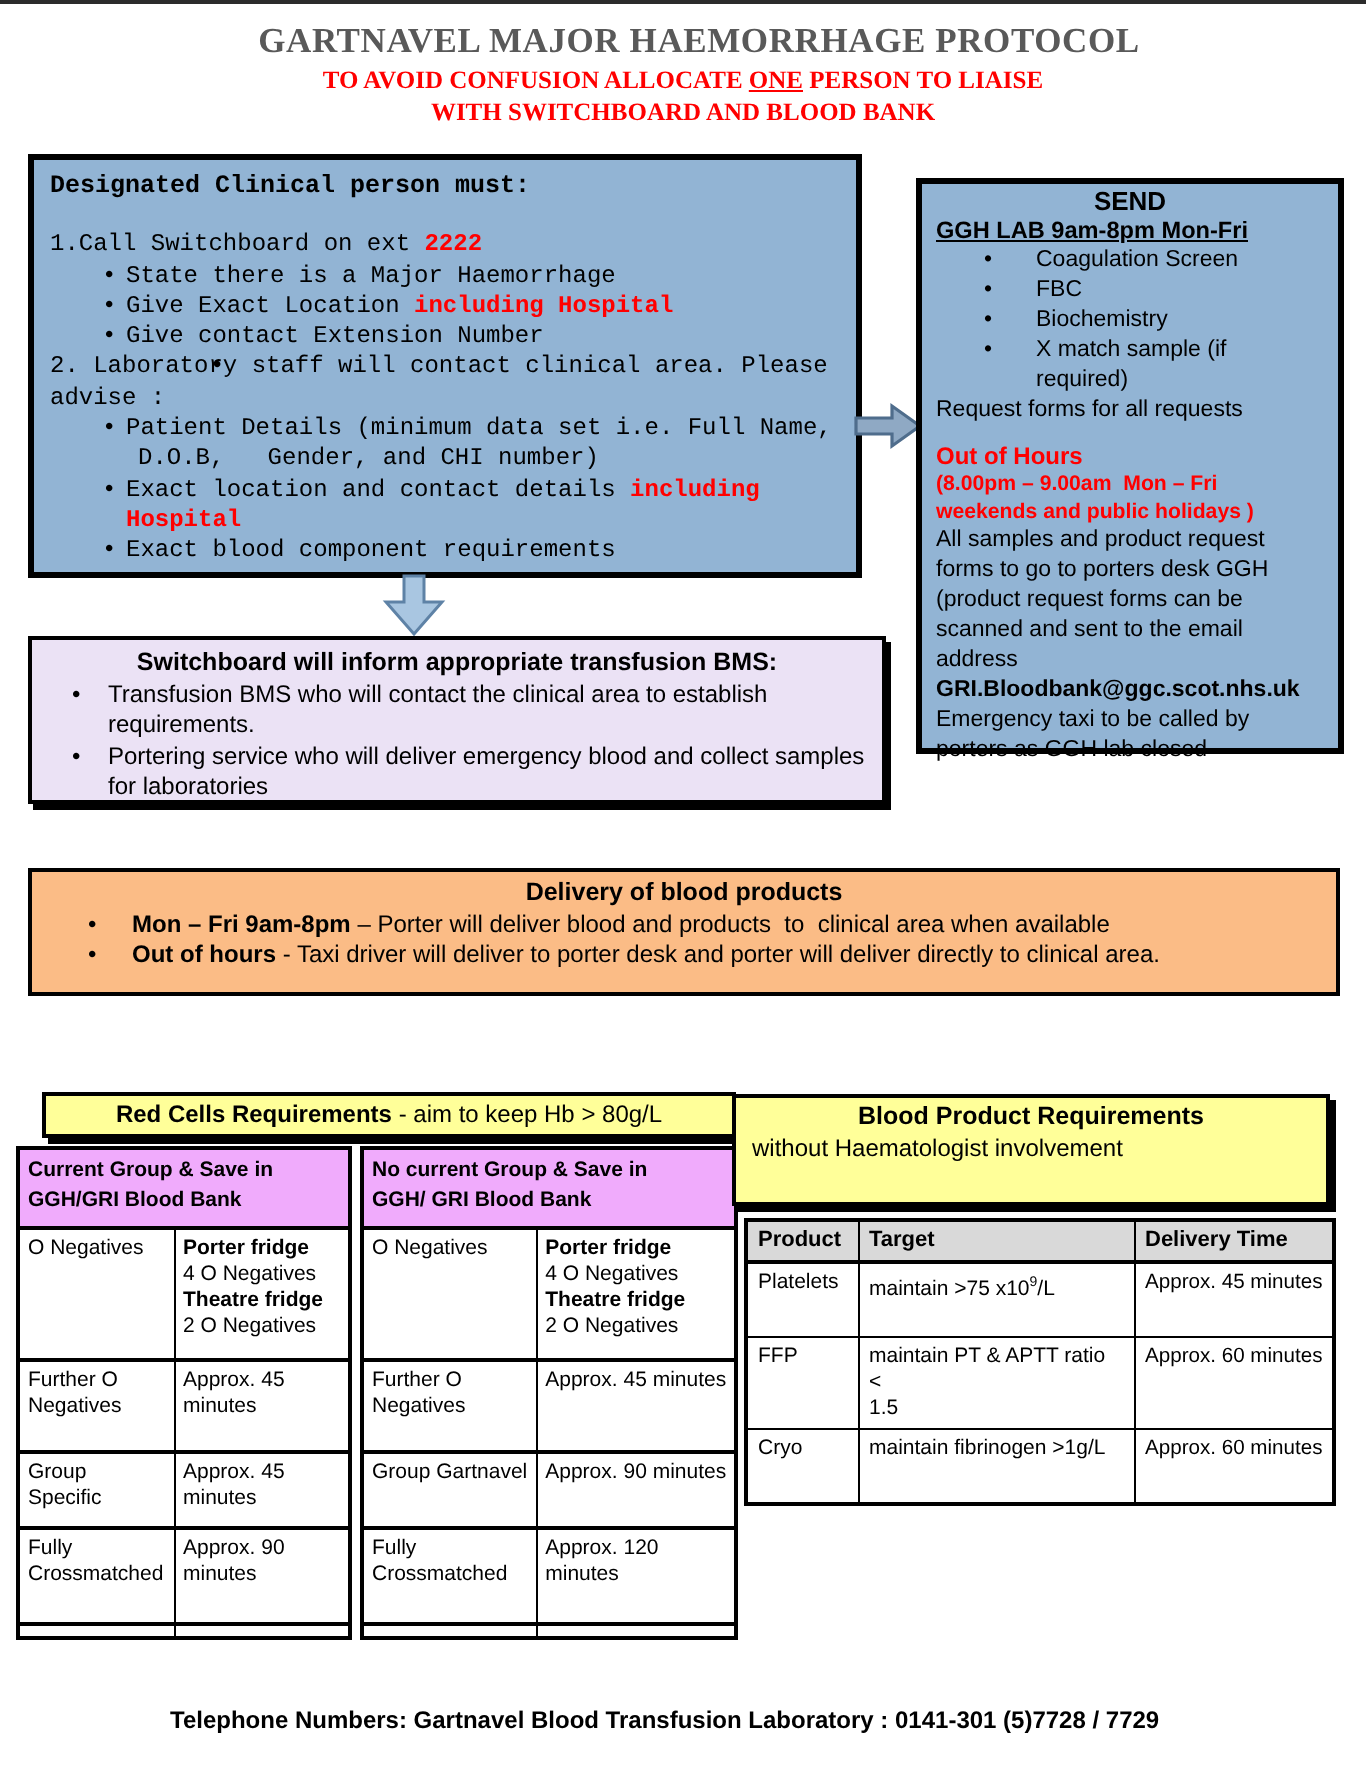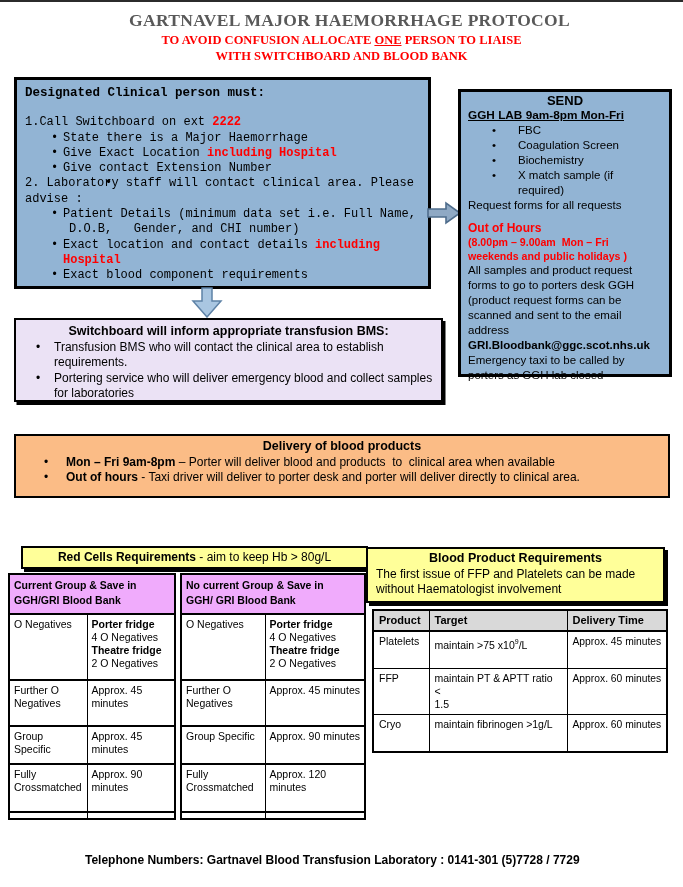--- a/index.html
+++ b/index.html
@@ -116,22 +116,22 @@
     <div class="bull">Exact blood component requirements</div>
   </div>
 
   <svg class="abs arrow-r" viewBox="0 0 34 26">
     <path d="M1 9 L19 9 L19 3 L33 13 L19 23 L19 17 L1 17 Z" fill="#8FA9C4" stroke="#4F6D8C" stroke-width="1.6"></path>
   </svg>
 
   <div class="abs bluebox send">
     <div class="t">SEND</div>
     <div class="s">GGH LAB 9am-8pm Mon-Fri</div>
+    <div class="sbull">Coagulation Screen</div>
     <div class="sbull">FBC</div>
-    <div class="sbull">Coagulation Screen</div>
     <div class="sbull">Biochemistry</div>
     <div class="sbull">X match sample (if required)</div>
     <div>Request forms for all requests</div>
     <div class="ooh-t">Out of Hours</div>
     <div class="ooh-s">(8.00pm – 9.00am  Mon – Fri</div>
     <div class="ooh-s">weekends and public holidays )</div>
     <div>All samples and product request forms to go to porters desk GGH (product request forms can be scanned  and sent to the email address</div>
     <div class="em">GRI.Bloodbank@ggc.scot.nhs.uk</div>
     <div>Emergency taxi to be called by porters as GGH lab closed</div>
   </div>
@@ -236,21 +236,21 @@
       </td>
     </tr>
     <tr>
       <td style="height:38px">
             <div>Further O</div>
             <div>Negatives</div>
           </td>
       <td class="nw">Approx. 45 minutes</td>
     </tr>
     <tr>
-      <td class="nw" style="height:30px">Group Specific</td>
+      <td class="nw" style="height:30px">Group Gartnavel</td>
       <td class="nw">Approx. 90 minutes</td>
     </tr>
     <tr>
       <td style="height:40px">
             <div>Fully</div>
             <div>Crossmatched</div>
           </td>
       <td>
             <div>Approx. 120</div>
             <div>minutes</div>
@@ -258,21 +258,20 @@
     </tr>
     <tr>
           <td style="height:5px;padding:0"></td>
           <td style="padding:0"></td>
         </tr>
   </tbody>
     </table>
 
   <div class="abs bp-box">
     <div class="t">Blood Product Requirements</div>
-    <div>The first issue of FFP and Platelets can be made</div>
     <div>without Haematologist involvement</div>
   </div>
 
   <table class="abs ptab">
     <colgroup>
         <col style="width:56px">
         <col style="width:138px">
         <col style="width:96px">
       </colgroup>
     <tbody>

